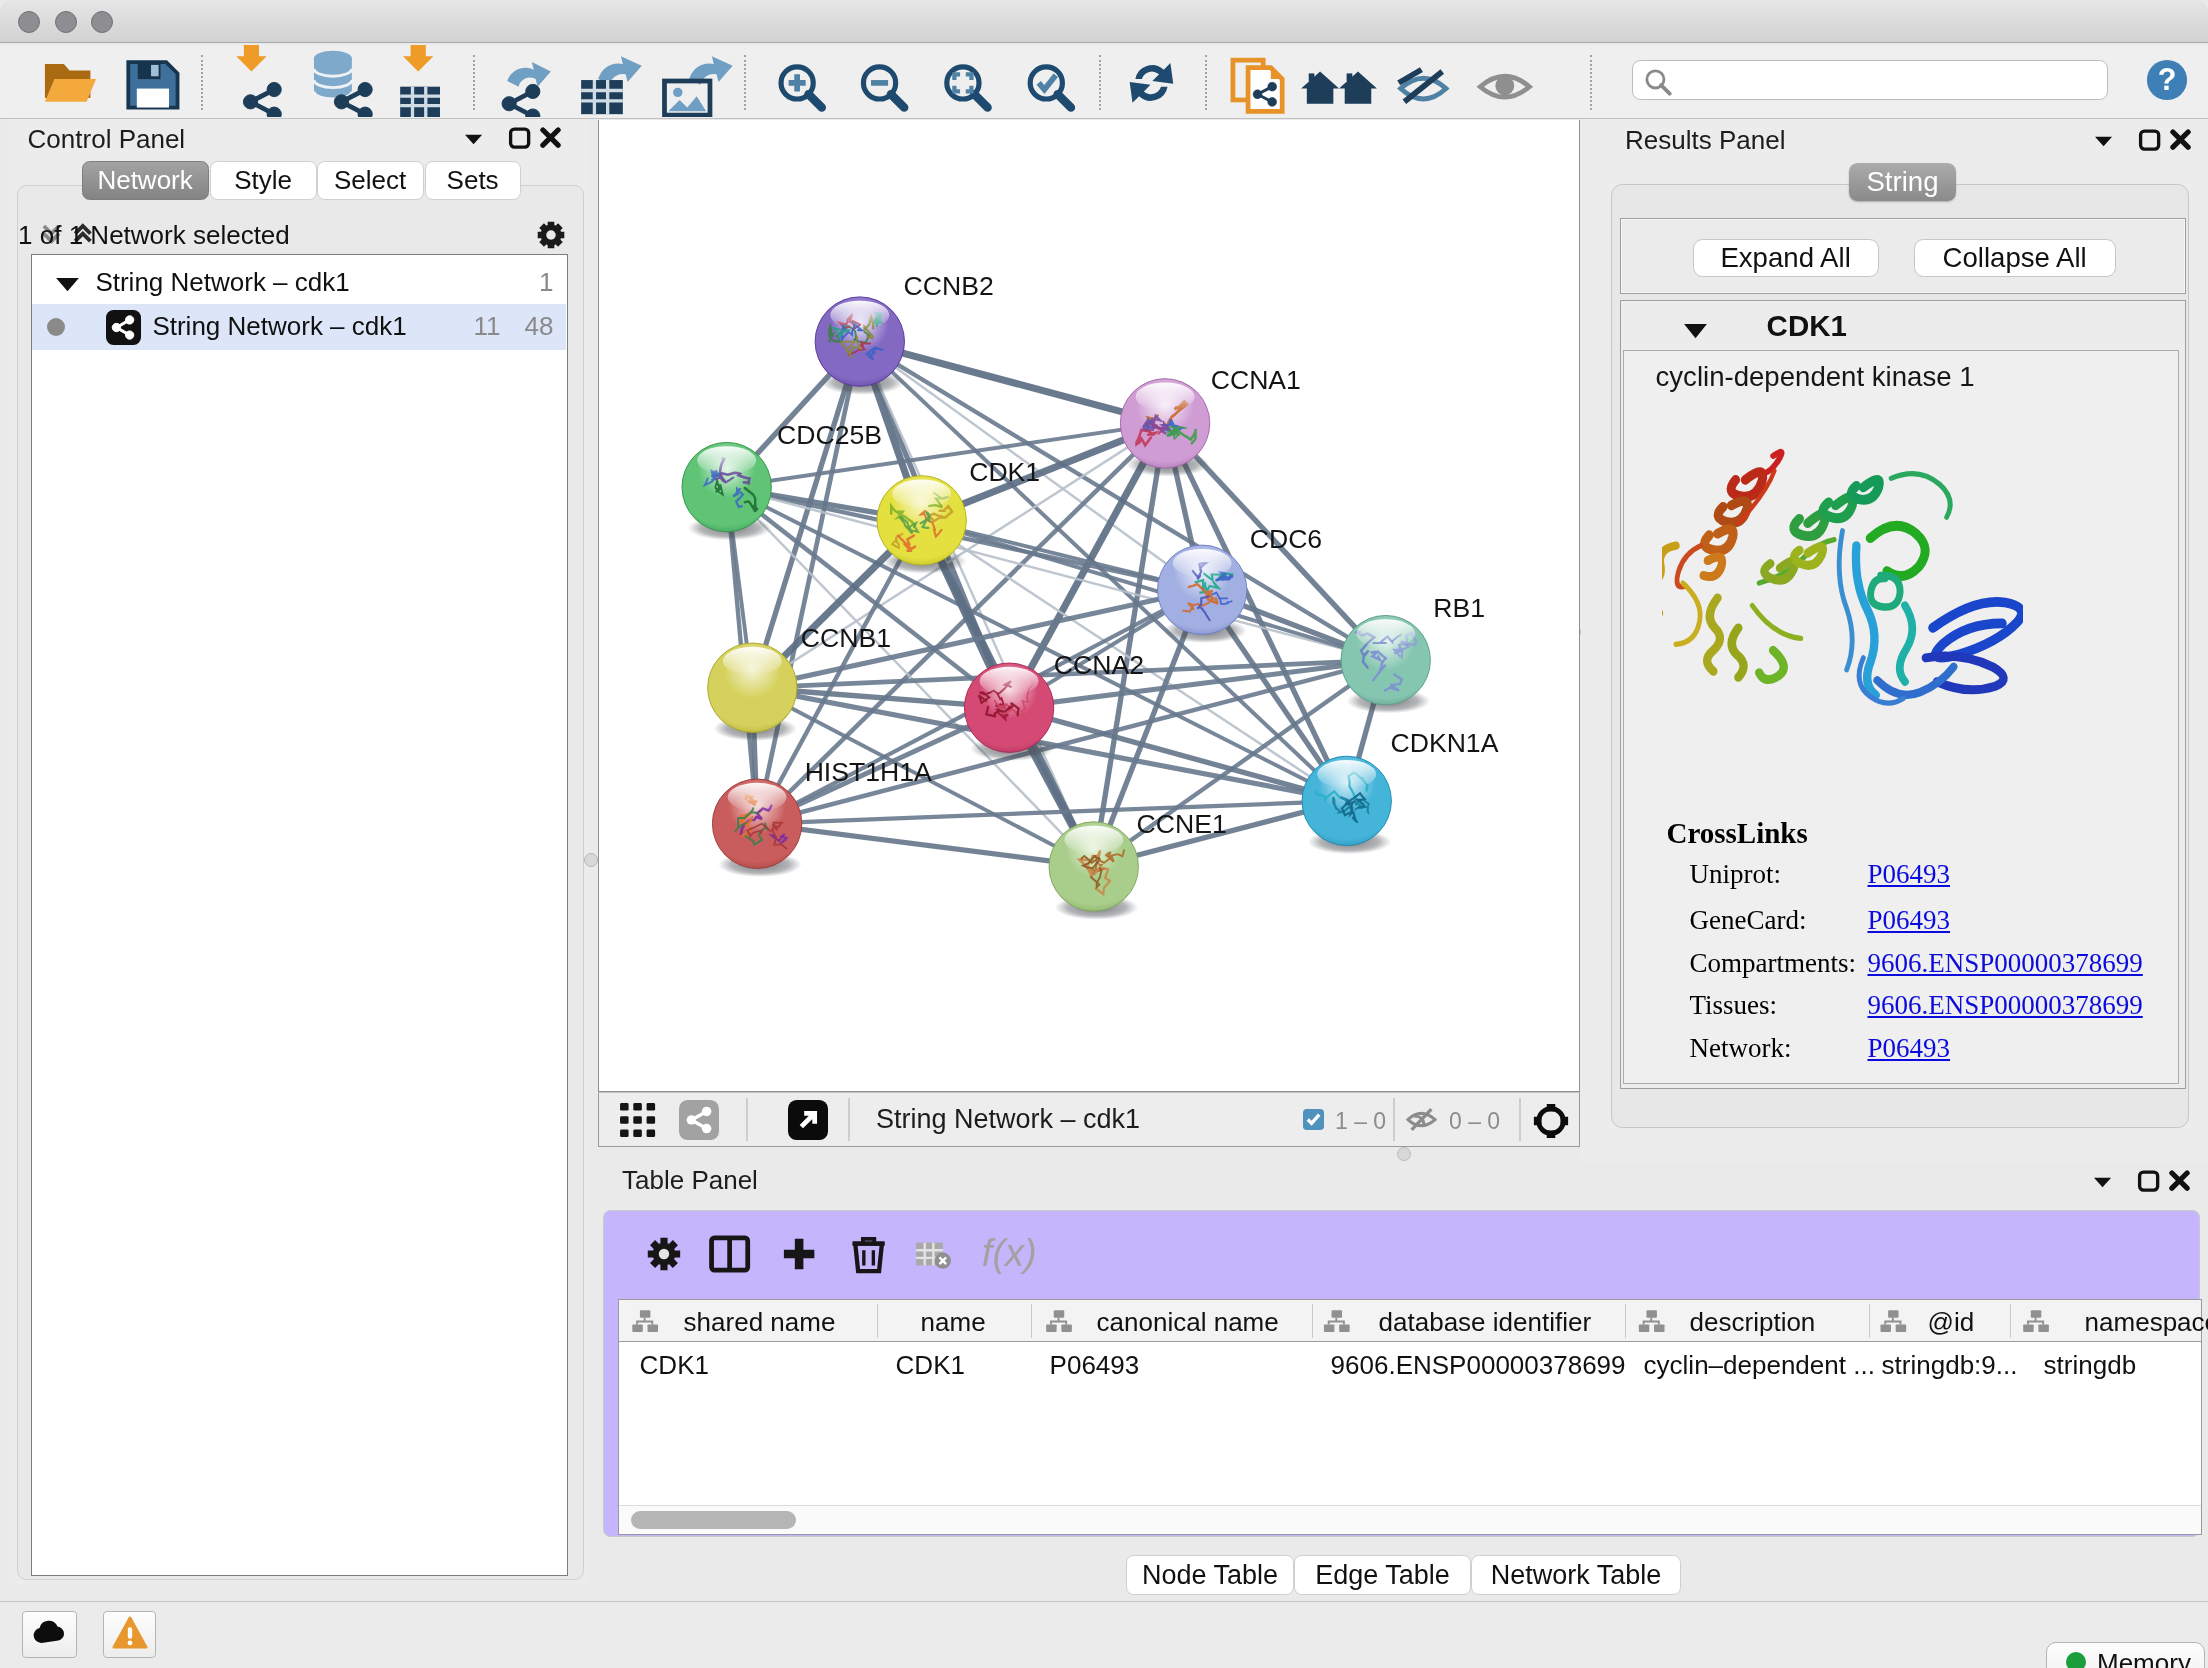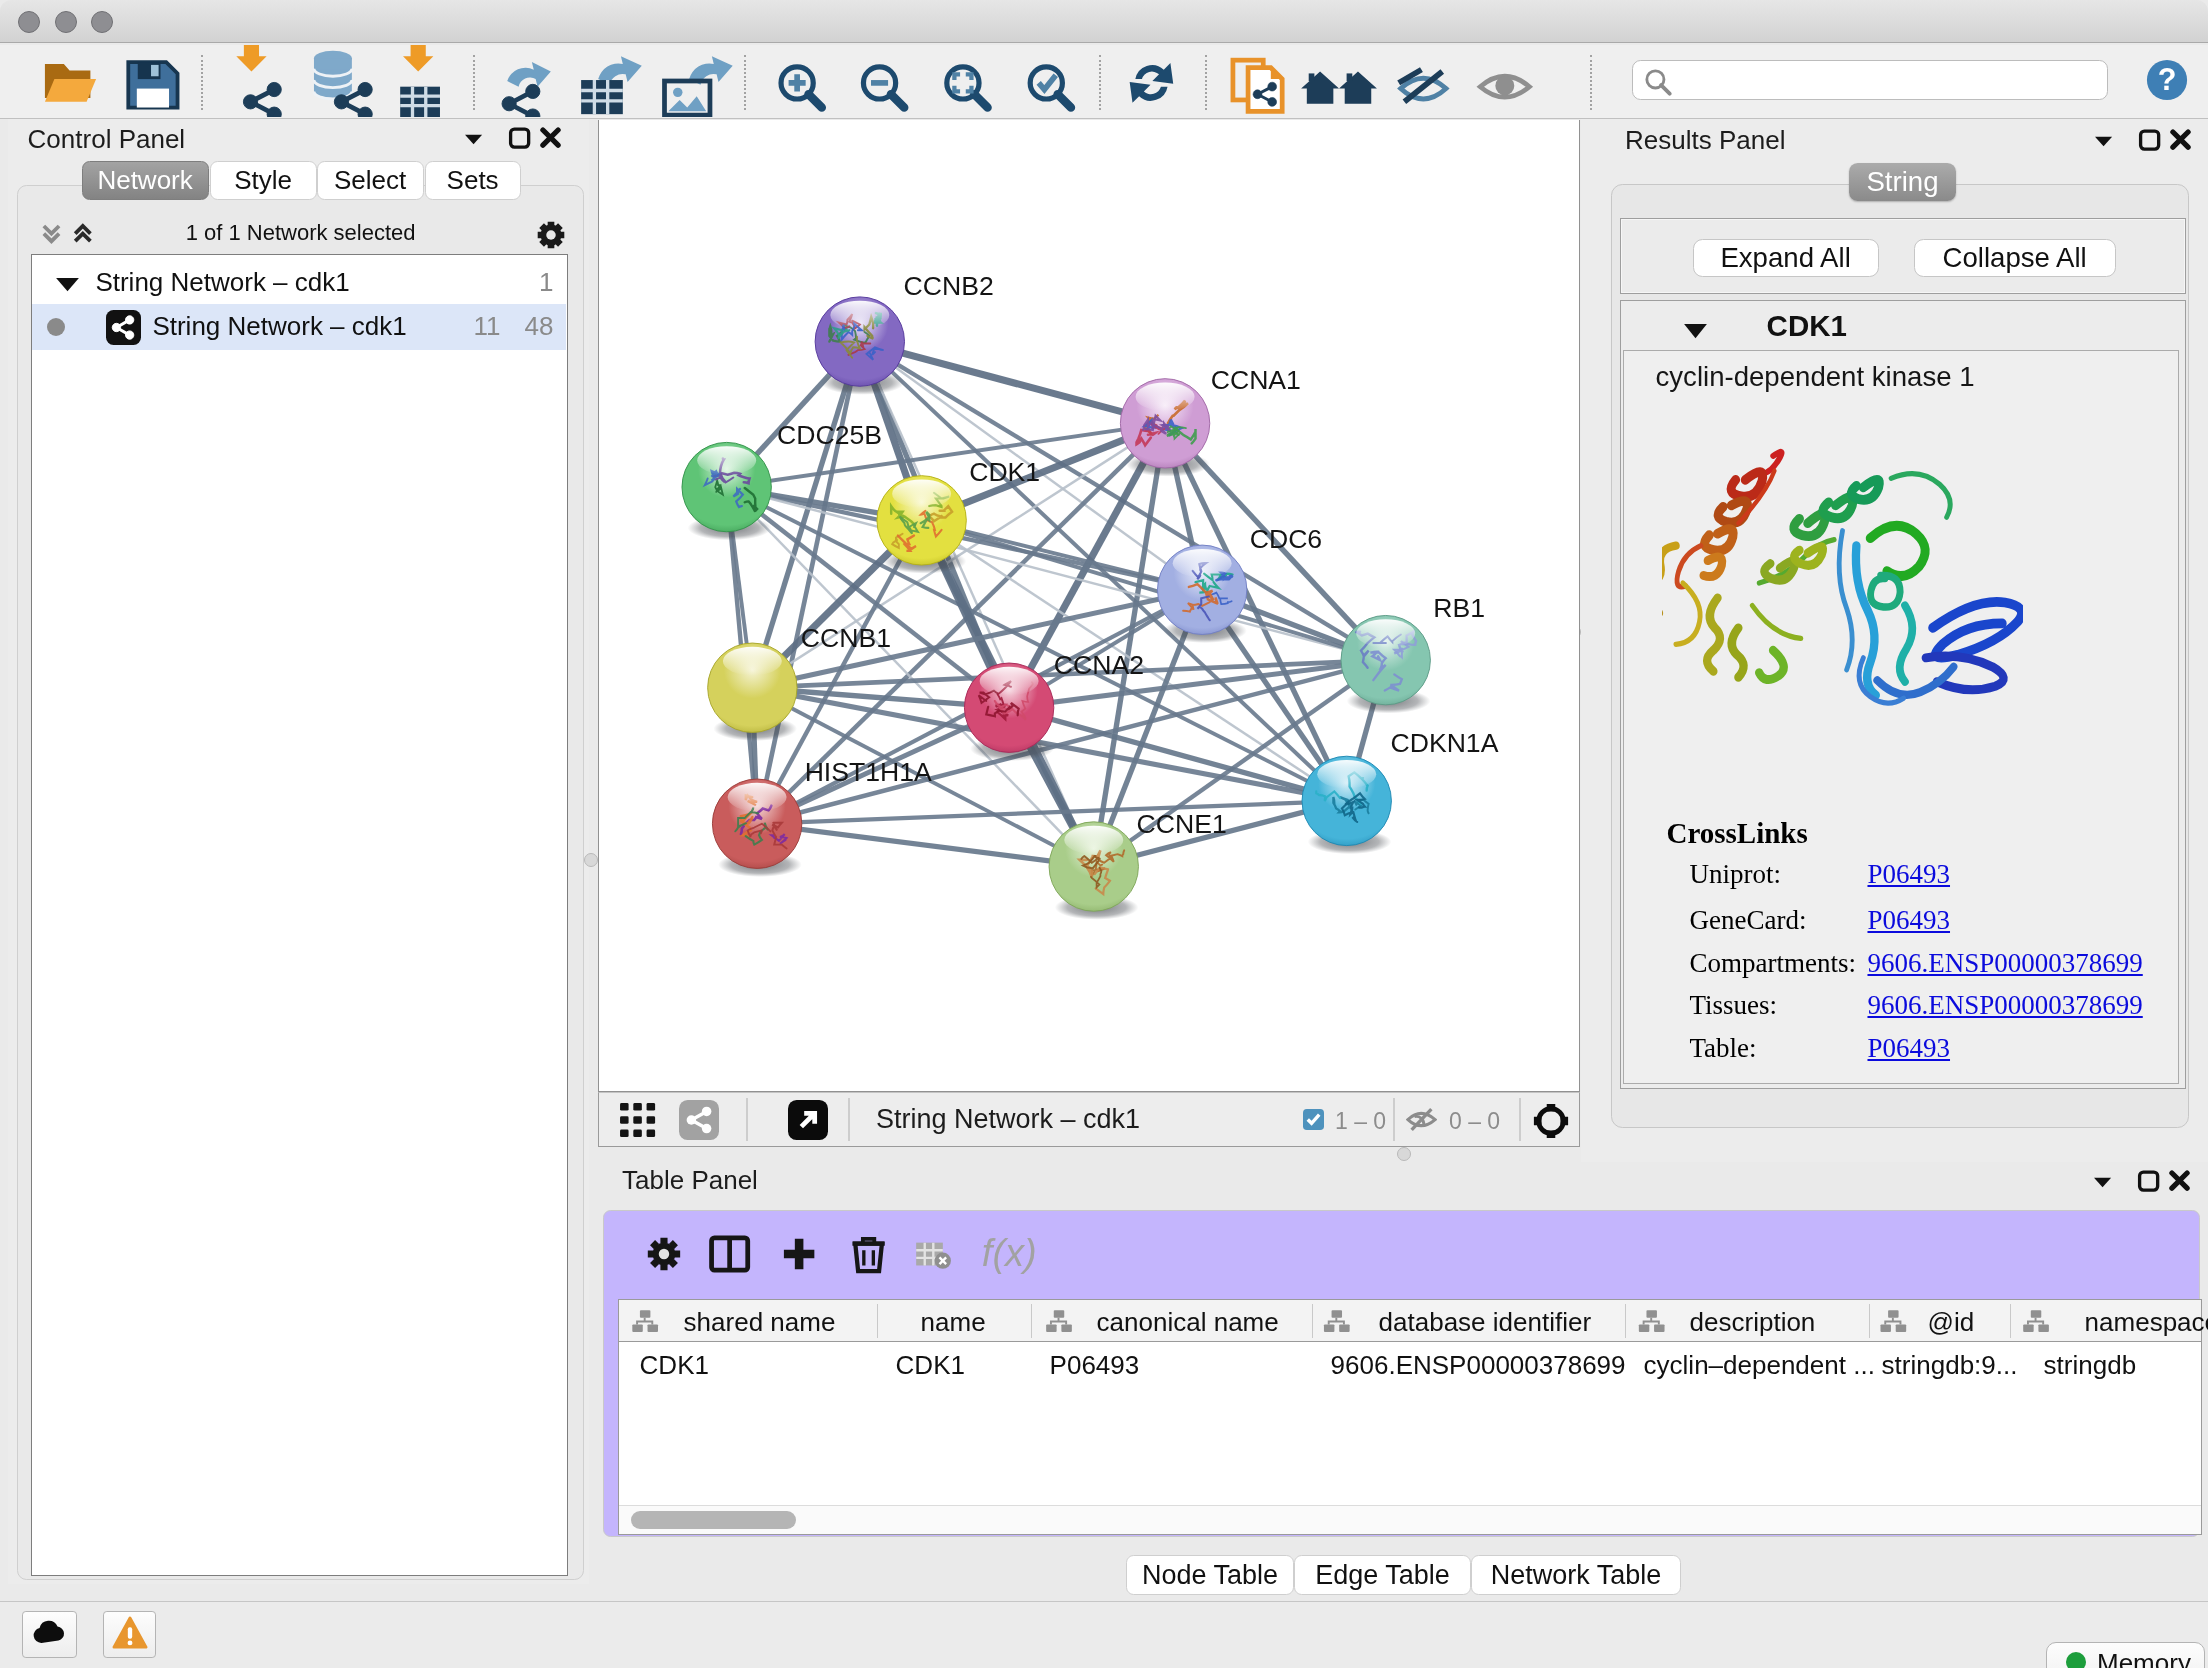--- a/index.html
+++ b/index.html
@@ -245,21 +245,21 @@
     <svg class="abs" style="left:23px;top:36px" width="57" height="27" viewBox="0 0 60 28">
       <g fill="none" stroke="#8a8a8a" stroke-width="4">
           <path d="M3,4 l8,8 8,-8"></path>
           <path d="M3,12 l8,8 8,-8"></path>
         </g>
       <g fill="none" stroke="#2a2a2a" stroke-width="4">
           <path d="M36,12 l8,-8 8,8"></path>
           <path d="M36,20 l8,-8 8,8"></path>
         </g>
     </svg>
-    <div class="abs" style="left:0;top:34px;width:100%;text-align:center;font-size:22px;color:#111">1 of 1 Network selected</div>
+    <div class="abs" style="left:0;top:34px;width:100%;text-align:left;font-size:26px;color:#111">1 of 1 Network selected</div>
     <svg class="abs" style="left:514px;top:29.5px" width="38" height="38" viewBox="0 0 40 40">
       <g fill="#1a1a1a">
           <circle cx="20" cy="20" r="11"></circle>
       <g stroke="#1a1a1a" stroke-width="7">
             <path d="M20,6 v6 M20,28 v6 M6,20 h6 M28,20 h6"></path>
       <path d="M10.1,10.1 l4.2,4.2 M25.7,25.7 l4.2,4.2 M29.9,10.1 l-4.2,4.2 M14.3,25.7 l-4.2,4.2"></path>
           </g>
       <circle cx="20" cy="20" r="5" fill="#e9e9e9"></circle>
         </g>
     </svg>
@@ -733,21 +733,21 @@
         </svg>
         <div class="serif abs" style="left:42px;top:466px;font-size:29px;font-weight:bold;color:#000">CrossLinks</div>
         <div class="serif abs" style="left:65px;top:508px;font-size:27px;color:#000000">Uniprot:</div>
         <div class="serif link abs" style="left:243px;top:508px;font-size:27px">P06493</div>
         <div class="serif abs" style="left:65px;top:554px;font-size:27px;color:#000">GeneCard:</div>
         <div class="serif link abs" style="left:243px;top:554px;font-size:27px">P06493</div>
         <div class="serif abs" style="left:65px;top:597px;font-size:27px;color:#000">Compartments:</div>
         <div class="serif link abs" style="left:243px;top:597px;font-size:27px">9606.ENSP00000378699</div>
         <div class="serif abs" style="left:65px;top:639px;font-size:27px;color:#000">Tissues:</div>
         <div class="serif link abs" style="left:243px;top:639px;font-size:27px">9606.ENSP00000378699</div>
-        <div class="serif abs" style="left:65px;top:682px;font-size:27px;color:#000">Table:</div>
+        <div class="serif abs" style="left:65px;top:682px;font-size:27px;color:#000">Network:</div>
         <div class="serif link abs" style="left:243px;top:682px;font-size:27px">P06493</div>
       </div>
     </div>
   </div>
 </div>
 
 <div class="abs tablepanel">
   <div class="panel-title abs" style="left:32px;top:2.9px">Table Panel</div>
   <svg class="abs" style="left:1504px;top:7.6px" width="114" height="25" viewBox="0 0 120 26">
     <path d="M0,8 L18,8 L9,18 z" fill="#111"></path>

